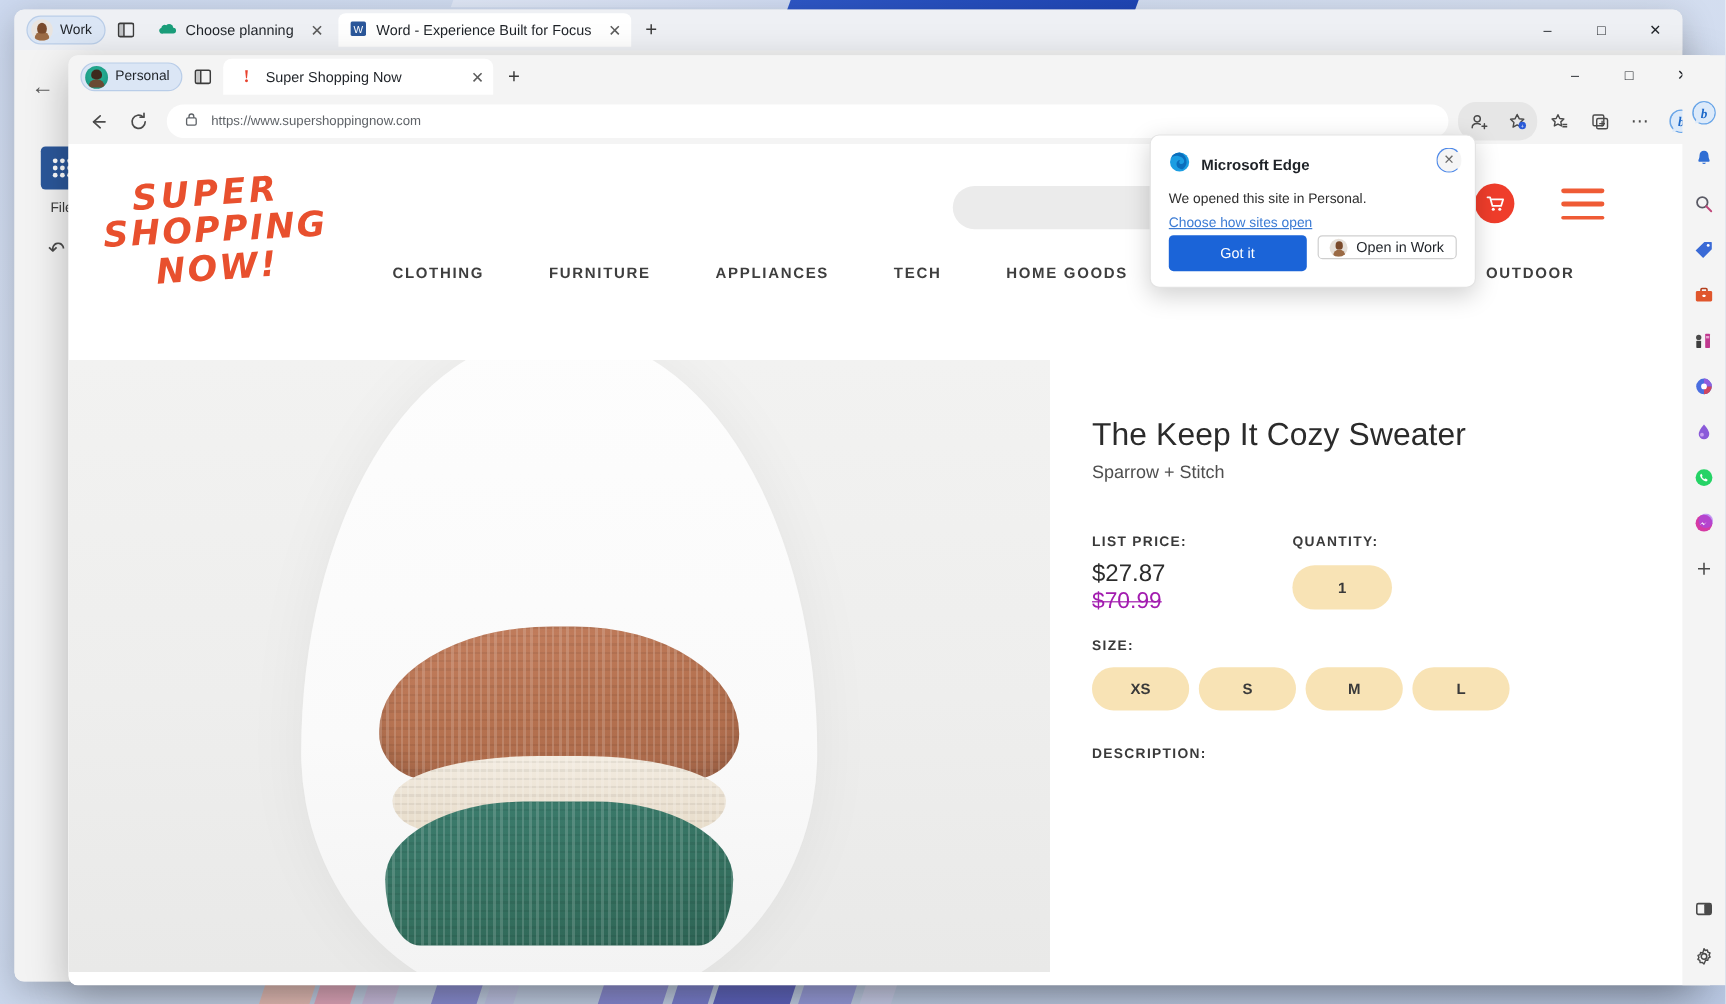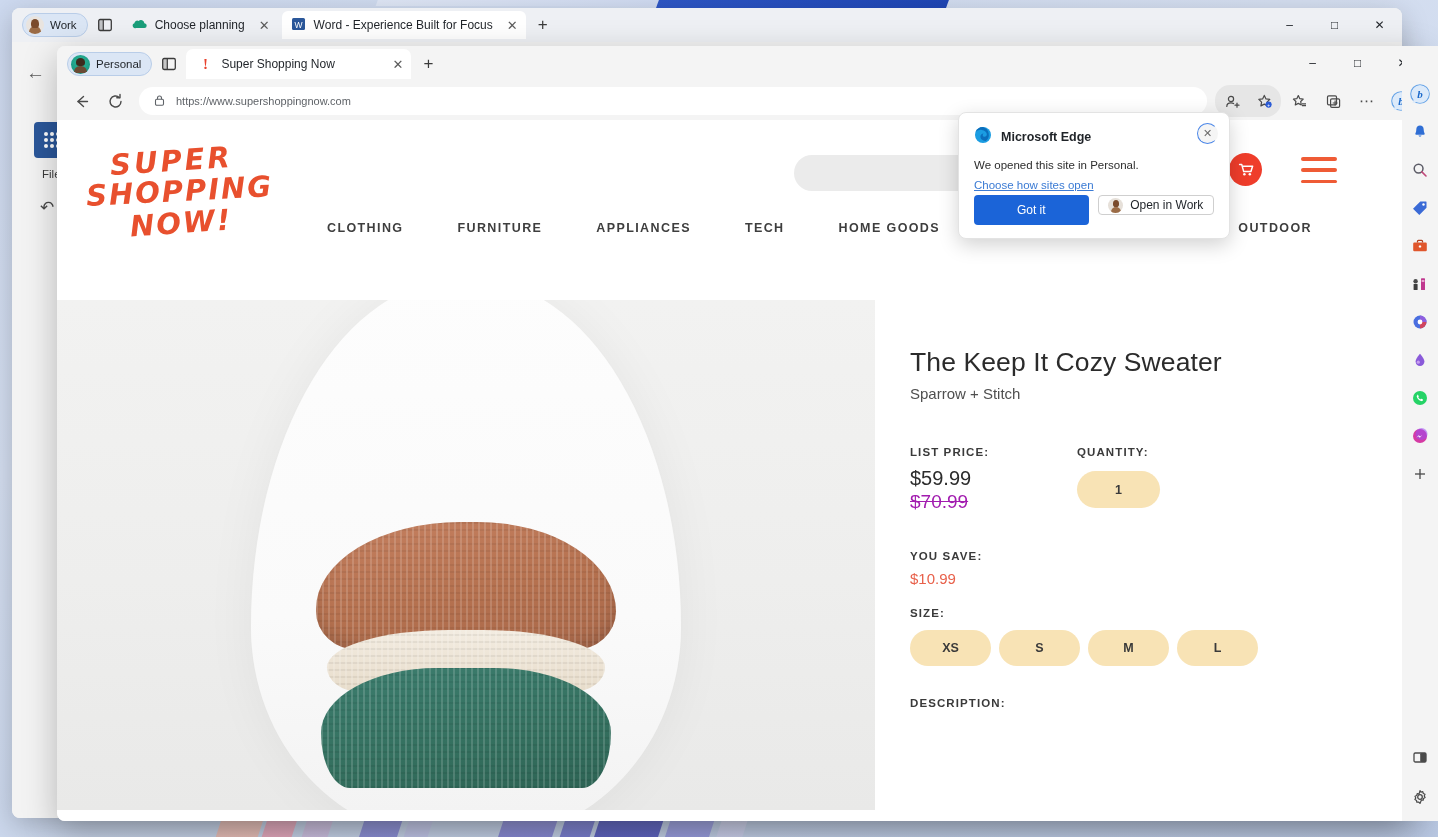--- a/index.html
+++ b/index.html
@@ -523,33 +523,29 @@
             </div>
         </div>
 
         <div class="product-info">
           <div class="p-title">The Keep It Cozy Sweater</div>
           <div class="p-brand">Sparrow + Stitch</div>
 
           <div class="price-row">
             <div class="price-col">
               <div class="label">LIST PRICE:</div>
-              <div class="price-now">$59.99</div>
+              <div class="price-now">$27.87</div>
               <div class="price-old">$70.99</div>
             </div>
             <div>
               <div class="label">QUANTITY:</div>
               <div class="qty-pill">1</div>
             </div>
           </div>
 
-          <div class="save-block">
-            <div class="label">YOU SAVE:</div>
-            <div class="save-amt">$10.99</div>
-          </div>
 
           <div class="size-block">
             <div class="label">SIZE:</div>
             <div class="size-row">
               <div class="size-pill">XS</div>
               <div class="size-pill">S</div>
               <div class="size-pill">M</div>
               <div class="size-pill">L</div>
             </div>
           </div>

